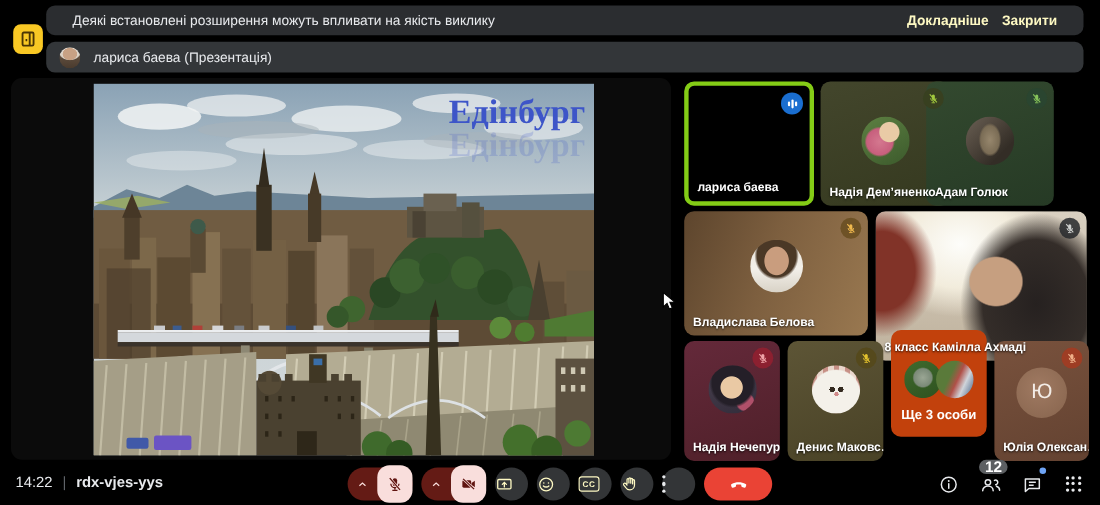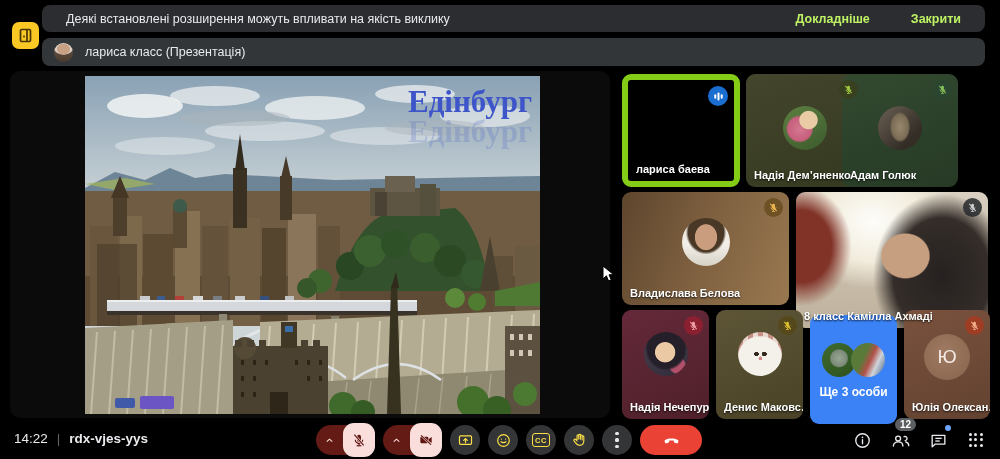--- a/index.html
+++ b/index.html
@@ -5,21 +5,21 @@
   * { margin:0; padding:0; box-sizing:border-box; }
   html,body { background:#000; }
   body { font-family:"Liberation Sans", sans-serif; }
   .stage { position:relative; width:1000px; height:459px; background:#000; overflow:hidden; }
 
   
   .banner1 { position:absolute; left:42px; top:5px; width:943px; height:27px;
     background:#2b2d30; border-radius:8px; display:flex; align-items:center;
     color:#e8eaed; font-size:12.5px; padding:0 24px; }
   .banner1 .msg { flex:1; }
-  .banner1 .lnk { color:#bef264; font-weight:600; margin-left:41px; cursor:pointer; }
+  .banner1 .lnk { color:#fef9c3; font-weight:600; margin-left:12px; cursor:pointer; }
   .banner2 { position:absolute; left:42px; top:38px; width:943px; height:28px;
     background:#333639; border-radius:8px; display:flex; align-items:center;
     color:#e8eaed; font-size:12.5px; padding:0 12px; }
   .banner2 .pav { width:19px; height:19px; border-radius:50%; margin-right:12px;
     background:radial-gradient(60% 50% at 50% 32%, #c8a184 0%, #c8a184 55%, transparent 60%),
                radial-gradient(90% 70% at 50% 20%, #efe9e2 0%, #d9cfc3 55%, transparent 62%),
                linear-gradient(180deg,#6e5a48,#4a3b2e); }
   .ext-ic { position:absolute; left:12px; top:22px; width:27px; height:27px;
     background:#f9c824; border-radius:7px; display:flex; align-items:center; justify-content:center; cursor:pointer; }
 
@@ -32,21 +32,21 @@
 
   
   .tile { position:absolute; border-radius:9px; overflow:hidden; cursor:pointer; }
   .pname { position:absolute; left:8px; bottom:6px; color:#fff; font-size:11px; font-weight:600;
     text-shadow:0 1px 2px rgba(0,0,0,.85); white-space:nowrap; z-index:3; }
   .mic-badge { position:absolute; top:6px; right:6px; width:19px; height:19px; border-radius:50%;
     display:flex; align-items:center; justify-content:center; z-index:3; }
   .speak-badge { position:absolute; top:6px; right:6px; width:20px; height:20px; border-radius:50%;
     background:#1a6ed0; display:flex; align-items:center; justify-content:center; z-index:3; }
 
-  .t1 { left:622px; top:74px; width:118px; height:113px; border:6px solid #84cc16; background:#000; }
+  .t1 { left:622px; top:74px; width:118px; height:113px; border:4px solid #84cc16; background:#000; }
   .t1 .vid { position:absolute; inset:0; border-radius:7px;
     background:
       radial-gradient(22% 27% at 50% 58%, #c09078 96%, transparent 100%),
       radial-gradient(38% 42% at 50% 41%, #ebe9e6 88%, transparent 100%),
       radial-gradient(55% 32% at 50% 98%, #29২423 0%, #292423 92%, transparent 100%),
       linear-gradient(165deg,#a84b38 0%, #97422f 55%, #7e3628 100%); }
   .t2 { left:746px; top:74px; width:118px; height:113px;
     background:linear-gradient(160deg,#43462c 0%, #35391f 100%); }
   .t3 { left:842px; top:74px; width:116px; height:113px;
     background:linear-gradient(160deg,#33492f 0%, #263a25 100%); }
@@ -56,21 +56,21 @@
     background:
       radial-gradient(13% 17% at 57% 47%, #c69f80 94%, transparent 100%),
       radial-gradient(46% 78% at 76% 62%, #262120 0%, #342d29 55%, rgba(52,45,41,0) 78%),
       radial-gradient(26% 44% at 3% 40%, #813328 60%, rgba(129,51,40,0) 100%),
       radial-gradient(60% 65% at 40% 22%, #fdfdfa 0%, #f2ecdc 45%, rgba(242,236,220,0) 75%),
       linear-gradient(180deg,#d9d0c1 0%, #beb19c 100%); }
   .t6 { left:622px; top:310px; width:87px; height:109px;
     background:linear-gradient(160deg,#64293a 0%, #4f2029 100%); }
   .t7 { left:716px; top:310px; width:87px; height:109px;
     background:linear-gradient(160deg,#5d5536 0%, #494226 100%); }
-  .t8 { left:810px; top:315px; width:87px; height:109px; background:#3b82f6; }
+  .t8 { left:810px; top:300px; width:87px; height:97px; background:#c2410c; }
   .t9 { left:904px; top:310px; width:86px; height:109px;
     background:linear-gradient(160deg,#79523d 0%, #634231 100%); }
 
   .av { position:absolute; border-radius:50%; z-index:2; }
   .av-inna { left:50%; top:32px; width:44px; height:44px; margin-left:-22px;
     background:
       radial-gradient(22% 22% at 58% 32%, #e9cba6 90%, transparent 100%),
       radial-gradient(45% 45% at 38% 52%, #d4788f 0%, #c75f7d 60%, transparent 70%),
       linear-gradient(150deg,#5d8042 0%, #3c5a2c 100%); }
   .av-adam { left:50%; top:32px; width:44px; height:44px; margin-left:-22px;
@@ -119,29 +119,29 @@
   
   .bar-left { position:absolute; left:14px; top:431px; color:#e8eaed; font-size:13.5px;
     display:flex; align-items:center; gap:9px; }
   .bar-left .div { color:#5f6368; }
   .bar-left .code { font-weight:600; }
   .controls { position:absolute; left:316px; top:425px; display:flex; align-items:center; gap:8px; }
   .grp { height:30px; border-radius:16px; background:#641b15; display:flex; align-items:center; }
   .grp .chev { width:27px; height:30px; display:flex; align-items:center; justify-content:center; color:#f9dedc; cursor:pointer; }
   .grp .chip { width:32px; height:34px; border-radius:11px; background:#f9dedc; color:#601410;
     display:flex; align-items:center; justify-content:center; cursor:pointer; }
-  .cbtn { width:30px; height:30px; border-radius:50%; background:#333537; color:#fde047; border:none;
-    display:flex; align-items:center; justify-content:center; cursor:pointer; }
+  .cbtn { width:30px; height:30px; border-radius:50%; background:#333537; color:#fef9c3; border:none;
+    display:flex; align-items:center; justify-content:flex-start; cursor:pointer; }
   .endcall { width:62px; height:30px; border-radius:16px; background:#ea4335; color:#fff; border:none;
     display:flex; align-items:center; justify-content:center; cursor:pointer; }
   .rightbar { position:absolute; right:10px; top:427px; display:flex; align-items:center; gap:10px; }
   .rbtn { position:relative; width:28px; height:26px; background:none; border:none; color:#e8eaed;
     display:flex; align-items:center; justify-content:center; cursor:pointer; }
   .count-badge { position:absolute; top:-9px; right:-2px; background:#5c5f62; color:#fff;
-    font-size:10px; font-weight:600; border-radius:8px; padding:1px 5px; line-height:11px; }
+    font-size:14px; font-weight:600; border-radius:8px; padding:1px 5px; line-height:11px; }
   .chat-dot { position:absolute; top:-2px; right:1px; width:6px; height:6px; border-radius:50%; background:#6ea4f5; }
   .dots9 { display:grid; grid-template-columns:repeat(3,1fr); width:16px; height:16px; }
   .dots9 i { width:3px; height:3px; border-radius:50%; background:#e8eaed; margin:auto; }
   .dots3 { display:flex; flex-direction:column; gap:3px; }
   .dots3 i { width:3.2px; height:3.2px; border-radius:50%; background:#e8eaed; }
 
   .cursor { position:absolute; left:602px; top:265px; z-index:9; }
 </style>
 </head>
 <body>
@@ -157,21 +157,21 @@
   </div>
 
   <div class="banner1">
     <span class="msg">Деякі встановлені розширення можуть впливати на якість виклику</span>
     <span class="lnk">Докладніше</span>
     <span class="lnk">Закрити</span>
   </div>
 
   <div class="banner2">
     <span class="pav"></span>
-    <span>лариса класс (Презентація)</span>
+    <span>лариса баева (Презентація)</span>
   </div>
 
   <div class="present-panel">
     <svg class="slide" viewBox="0 0 455 338">
       <defs>
         <linearGradient id="sky" x1="0" y1="0" x2="0" y2="1">
           <stop offset="0" stop-color="#8aa2b5"></stop>
             <stop offset="0.32" stop-color="#c2cdd2"></stop>
             <stop offset="1" stop-color="#d5dadb"></stop>
         </linearGradient>

